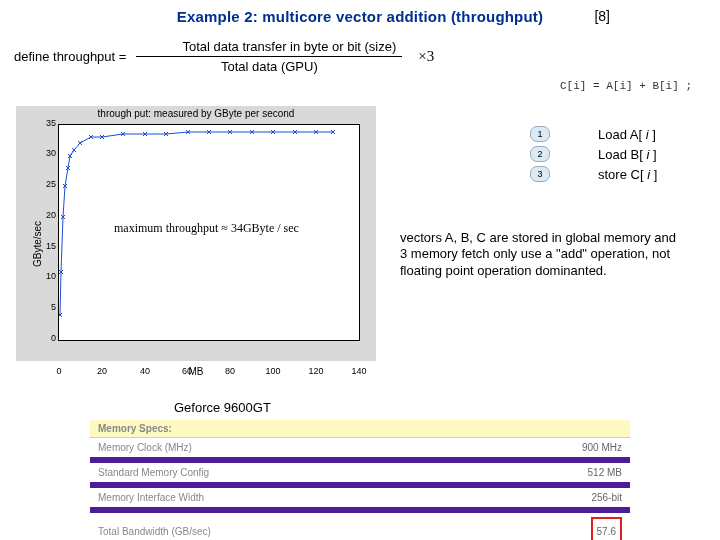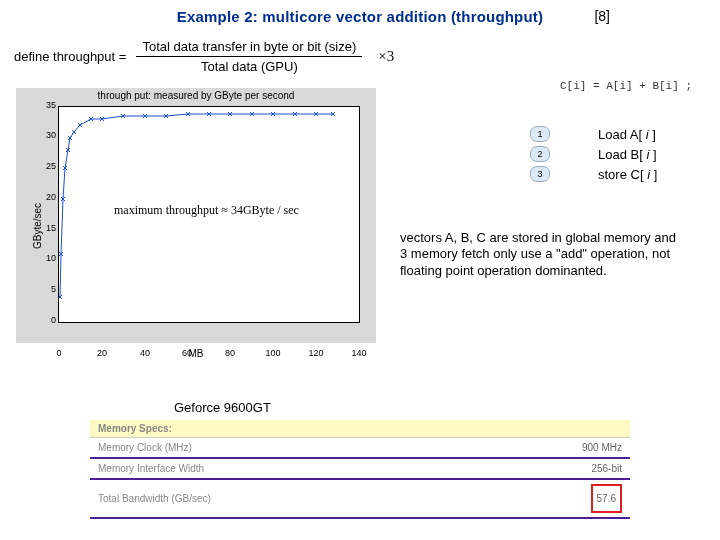--- a/index.html
+++ b/index.html
@@ -31,33 +31,33 @@
     align-items: center;
     margin: 14px 0 6px 14px;
     font-size: 13px;
   }
   .formula .frac {
     display: inline-flex;
     flex-direction: column;
     align-items: center;
     margin: 0 10px;
   }
-  .formula .frac .num { padding: 0 6px 2px; }
+  .formula .frac .num { padding: 0 6px 2px; margin-left: 40px; }
   .formula .frac .bar { width: 100%; border-top: 1px solid #000; }
   .formula .frac .den { padding: 2px 6px 0; }
   .times3 {
     font-family: "Times New Roman", serif;
     font-size: 15px;
     margin-left: 6px;
   }
 
   .plot-wrap {
     position: absolute;
     left: 16px;
-    top: 88px;
+    top: 106px;
     width: 360px;
     height: 275px;
   }
   .plot-bg {
     position: absolute;
     left: 0; top: 0; right: 0; bottom: 20px;
     background: #d9d9d9;
   }
   .plot-area {
     position: absolute;
@@ -184,21 +184,21 @@
   }
   .spec-table .hdr td {
     background: #fef9c3;
     color: #444;
     font-weight: bold;
     padding: 3px 8px;
     border-bottom: 1px solid #ccc;
   }
   .spec-table tr td {
     padding: 4px 8px;
-    border-bottom: 2px solid #4c1d95;
+    border-bottom: 6px solid #4c1d95;
     color: #666;
   }
   .spec-table tr td:first-child { color: #888; }
   .hl {
     border: 2px solid #e02020;
     padding: 7px 4px;
     display: inline-block;
   }
 </style>
 </head>
@@ -295,20 +295,24 @@
 <table class="spec-table">
   <tbody>
       <tr class="hdr">
         <td colspan="2">Memory Specs:</td>
       </tr>
   <tr>
         <td>Memory Clock (MHz)</td>
         <td style="text-align:right">900 MHz</td>
       </tr>
   <tr>
+        <td>Standard Memory Config</td>
+        <td style="text-align:right">512 MB</td>
+      </tr>
+  <tr>
         <td>Memory Interface Width</td>
         <td style="text-align:right">256-bit</td>
       </tr>
   <tr>
         <td>Total Bandwidth (GB/sec)</td>
         <td style="text-align:right"><span class="hl">57.6</span></td>
       </tr>
 </tbody>
   </table>
 

